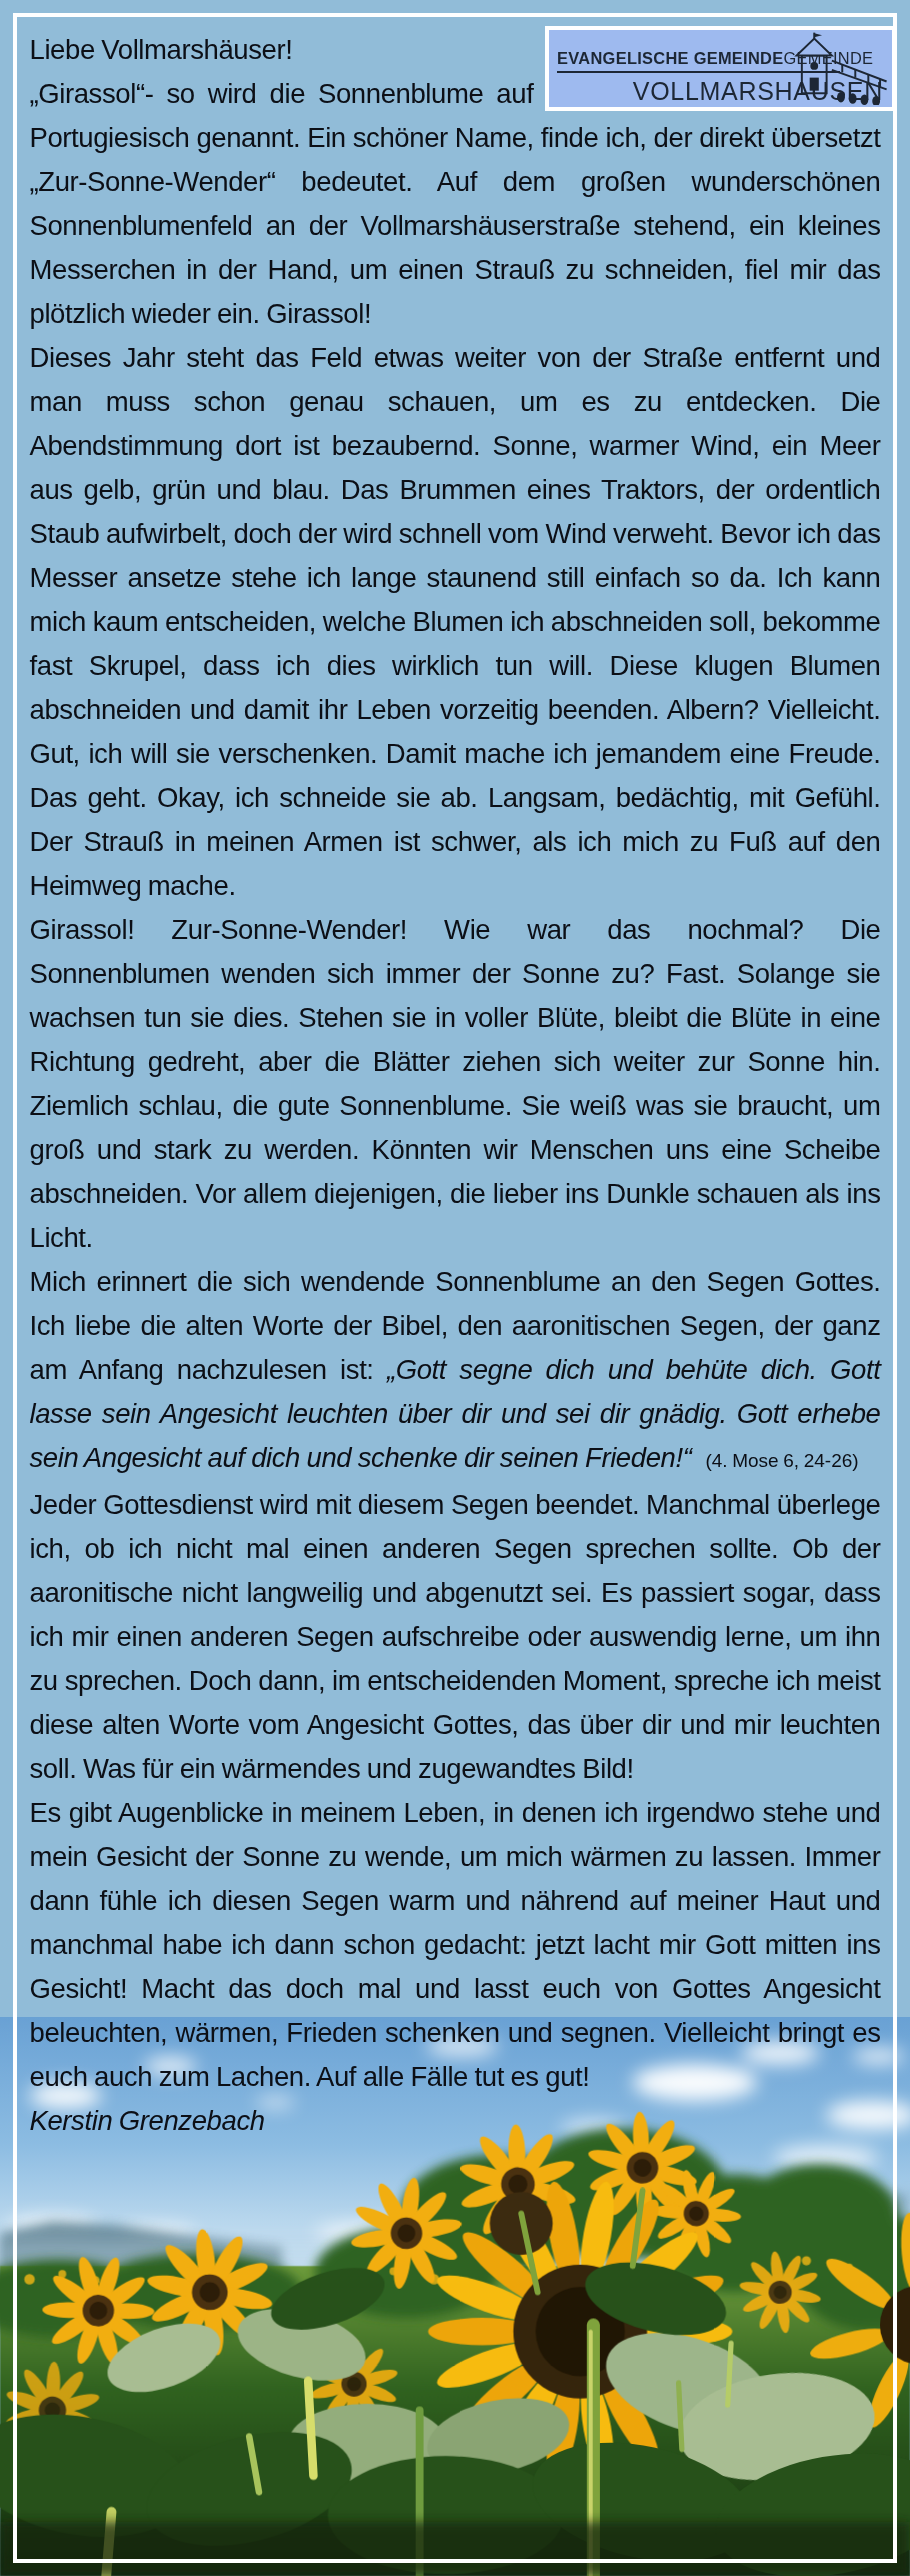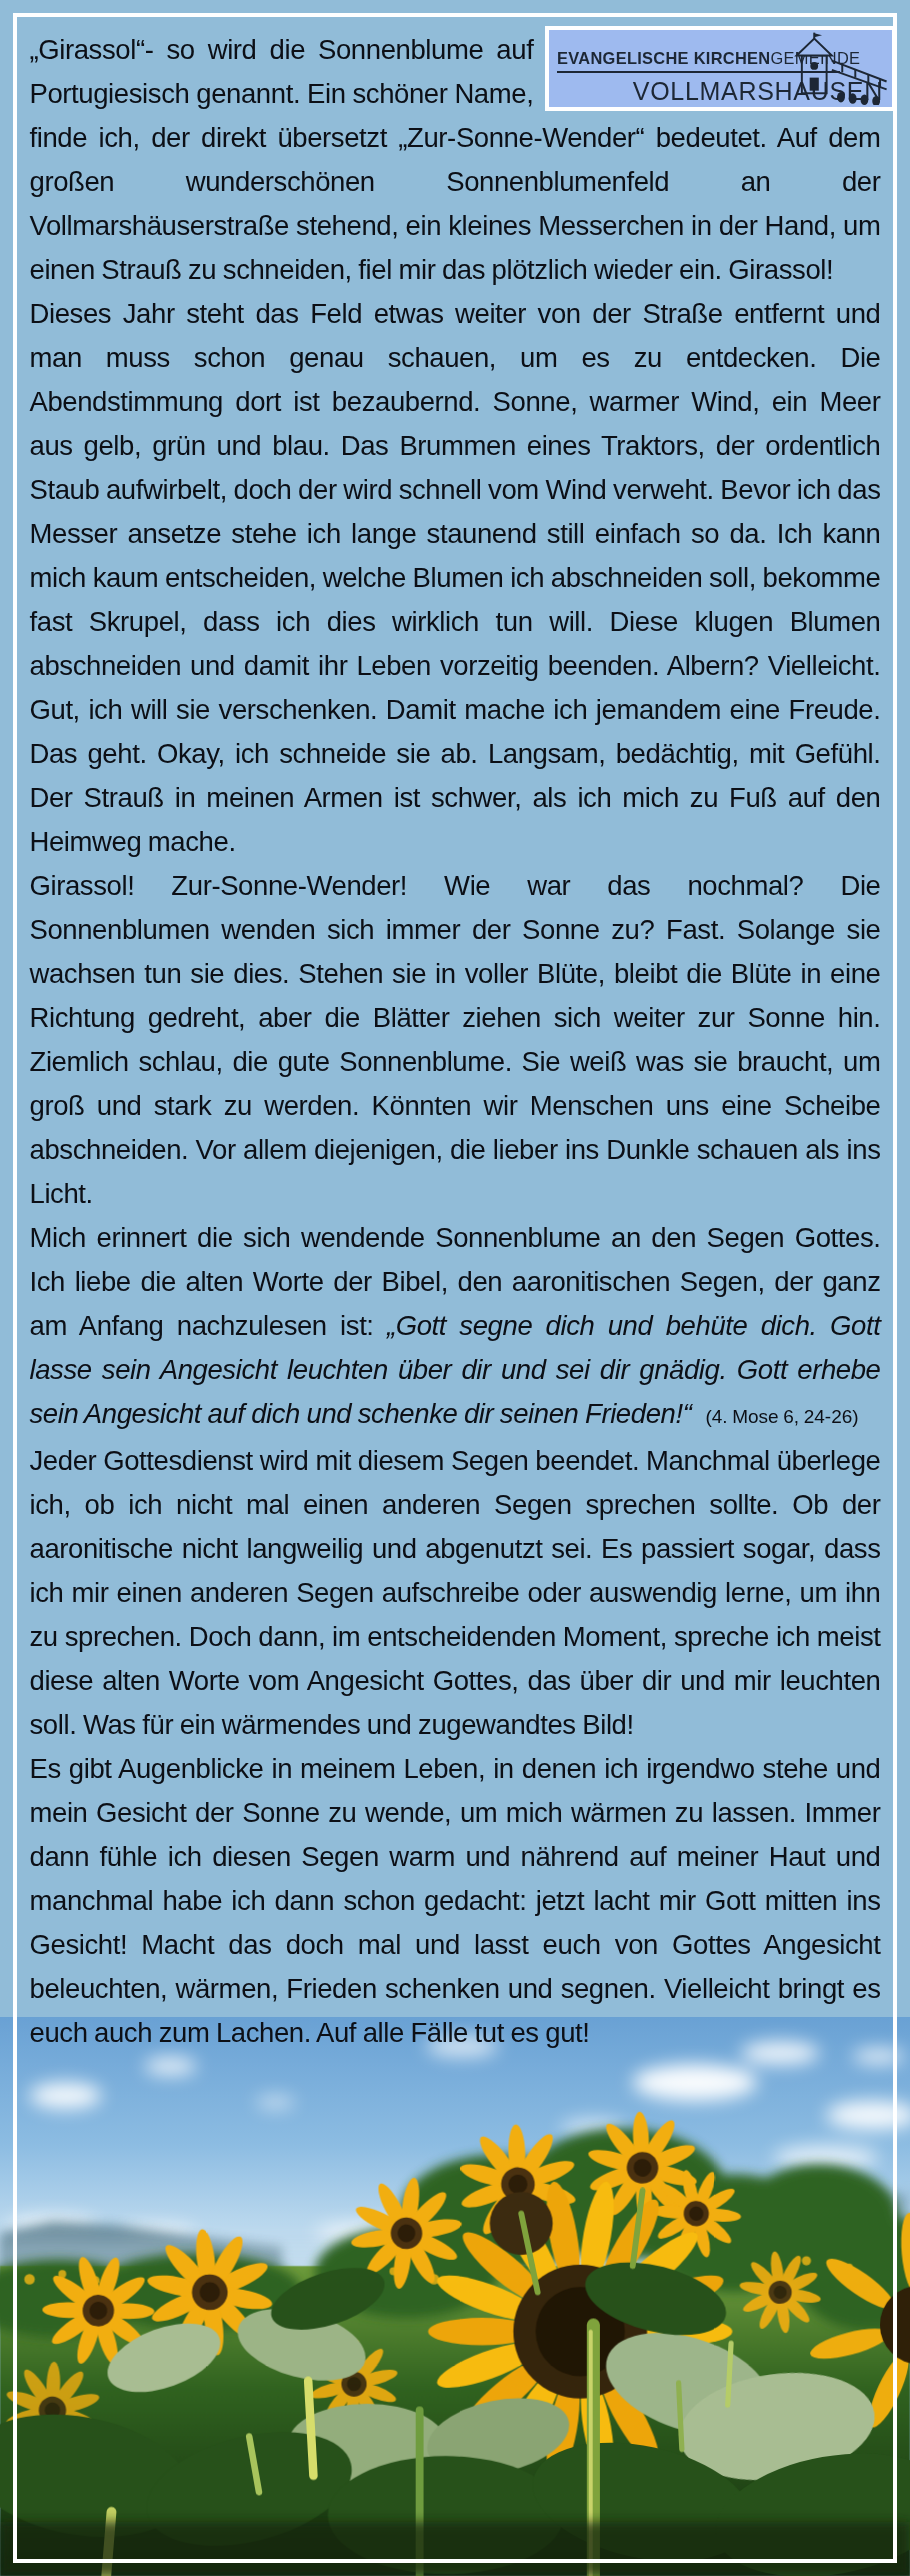--- a/index.html
+++ b/index.html
@@ -230,21 +230,21 @@
       <line x1="980" y1="265" x2="965" y2="380" stroke="#7fa33c" stroke-width="9"></line>
     </g>
 
     <rect x="0" y="770" width="1388" height="83" fill="#122708" opacity=".75" filter="url(#f8)"></rect>
   </svg>
 
   <div id="content">
 
     <div id="logo">
       <div class="inner">
-        <div class="line1"><span class="b">EVANGELISCHE KIRCHEN</span><span class="l">GEMEINDE</span></div>
+        <div class="line1"><span class="b">EVANGELISCHE GEMEINDE</span><span class="l">GEMEINDE</span></div>
         <div class="line2">VOLLMARSHAUSEN</div>
         <svg id="church" width="98" height="73" viewBox="0 0 150 112" aria-hidden="true">
           <g stroke="#1d2735" fill="none" stroke-width="3">
             <rect x="18" y="36" width="38" height="58"></rect>
             <path d="M10,36 L37,10 L64,36 Z" fill="#9ebaef"></path>
             <line x1="37" y1="10" x2="37" y2="1"></line>
             <path d="M37,2 l12,3 -12,3" fill="#1d2735" stroke="none"></path>
             <line x1="64" y1="44" x2="148" y2="76"></line>
             <line x1="64" y1="58" x2="148" y2="88"></line>
             <line x1="80" y1="50" x2="80" y2="62"></line>
@@ -257,25 +257,27 @@
             <rect x="30" y="70" width="14" height="20"></rect>
             <ellipse cx="78" cy="100" rx="6" ry="8"></ellipse>
             <ellipse cx="96" cy="102" rx="6" ry="8"></ellipse>
             <ellipse cx="114" cy="104" rx="6" ry="8"></ellipse>
             <ellipse cx="132" cy="106" rx="6" ry="8"></ellipse>
           </g>
         </svg>
       </div>
     </div>
 
+    <p class="para">Liebe Vollmarshäuser!</p>
     <p class="para">„Girassol“- so wird die Sonnenblume auf Portugiesisch genannt. Ein schöner Name, finde ich, der direkt übersetzt „Zur-Sonne-Wender“ bedeutet. Auf dem großen wunderschönen Sonnenblumenfeld an der Vollmarshäuserstraße stehend, ein kleines Messerchen in der Hand, um einen Strauß zu schneiden, fiel mir das plötzlich wieder ein. Girassol!</p>
     <p class="para">Dieses Jahr steht das Feld etwas weiter von der Straße entfernt und man muss schon genau schauen, um es zu entdecken. Die Abendstimmung dort ist bezaubernd. Sonne, warmer Wind, ein Meer aus gelb, grün und blau. Das Brummen eines Traktors, der ordentlich Staub aufwirbelt, doch der wird schnell vom Wind verweht. Bevor ich das Messer ansetze stehe ich lange staunend still einfach so da. Ich kann mich kaum entscheiden, welche Blumen ich abschneiden soll, bekomme fast Skrupel, dass ich dies wirklich tun will. Diese klugen Blumen abschneiden und damit ihr Leben vorzeitig beenden. Albern? Vielleicht. Gut, ich will sie verschenken. Damit mache ich jemandem eine Freude. Das geht. Okay, ich schneide sie ab. Langsam, bedächtig, mit Gefühl. Der Strauß in meinen Armen ist schwer, als ich mich zu Fuß auf den Heimweg mache.</p>
     <p class="para">Girassol! Zur-Sonne-Wender! Wie war das nochmal? Die Sonnenblumen wenden sich immer der Sonne zu? Fast. Solange sie wachsen tun sie dies. Stehen sie in voller Blüte, bleibt die Blüte in eine Richtung gedreht, aber die Blätter ziehen sich weiter zur Sonne hin. Ziemlich schlau, die gute Sonnenblume. Sie weiß was sie braucht, um groß und stark zu werden. Könnten wir Menschen uns eine Scheibe abschneiden. Vor allem diejenigen, die lieber ins Dunkle schauen als ins Licht.</p>
     <p class="para">
       <span>Mich erinnert die sich wendende Sonnenblume an den Segen Gottes. Ich liebe die alten Worte der Bibel, den aaronitischen Segen, der ganz am Anfang nachzulesen ist: </span><i class="q">„Gott segne dich und behüte dich. Gott lasse sein Angesicht leuchten über dir und sei dir gnädig. Gott erhebe sein Angesicht auf dich und schenke dir seinen Frieden!“</i><span class="cite">(4. Mose 6, 24-26)</span>
     </p>
     <p class="para">Jeder Gottesdienst wird mit diesem Segen beendet. Manchmal überlege ich, ob ich nicht mal einen anderen Segen sprechen sollte. Ob der aaronitische nicht langweilig und abgenutzt sei. Es passiert sogar, dass ich mir einen anderen Segen aufschreibe oder auswendig lerne, um ihn zu sprechen. Doch dann, im entscheidenden Moment, spreche ich meist diese alten Worte vom Angesicht Gottes, das über dir und mir leuchten soll. Was für ein wärmendes und zugewandtes Bild!</p>
     <p class="para">Es gibt Augenblicke in meinem Leben, in denen ich irgendwo stehe und mein Gesicht der Sonne zu wende, um mich wärmen zu lassen. Immer dann fühle ich diesen Segen warm und nährend auf meiner Haut und manchmal habe ich dann schon gedacht: jetzt lacht mir Gott mitten ins Gesicht! Macht das doch mal und lasst euch von Gottes Angesicht beleuchten, wärmen, Frieden schenken und segnen. Vielleicht bringt es euch auch zum Lachen. Auf alle Fälle tut es gut!</p>
+    <p class="para last sig">Kerstin Grenzebach</p>
   </div>
 
   <div id="frame"></div>
 </div>
 
 
 </body></html>

